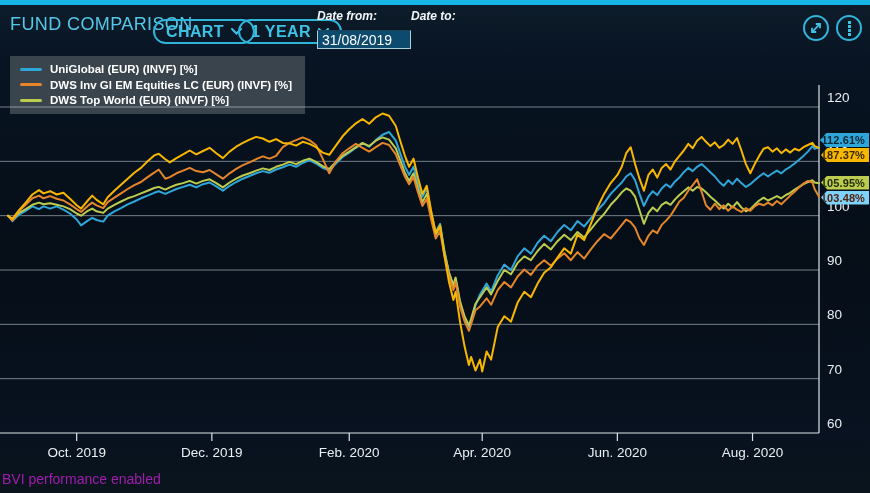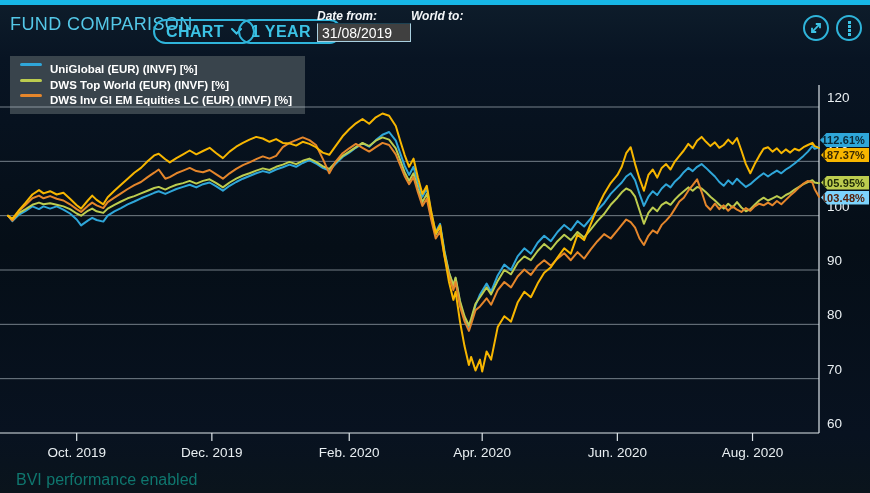--- a/index.html
+++ b/index.html
@@ -13,41 +13,41 @@
   .header{position:absolute;left:0;top:5px;width:694px;height:45px;z-index:5;}
   .page-title{position:absolute;left:10px;top:9px;font-size:18px;letter-spacing:.4px;color:#54c8e8;font-weight:400;}
   .pill{position:absolute;top:14px;height:21px;border:2px solid #2fb4da;border-radius:13px;
         display:flex;align-items:center;gap:7px;padding:0 11px;color:#3cc2e4;
         font-size:16px;font-weight:700;letter-spacing:.4px;background:transparent;cursor:pointer;}
   .pill-chart{left:153px;}
   .pill-year{left:238px;}
   .chev{display:block;}
   .date-group{position:absolute;top:4px;}
   .dg-from{left:317px;} .dg-to{left:411px;}
-  .date-label{font-size:12px;font-style:italic;font-weight:700;color:#f4f7f9;margin-bottom:0;}
-  .date-input{width:84px;height:17px;background:#404040;border:1px solid #a9cfdf;border-top-color:#1e4253;
+  .date-label{font-size:12px;font-style:italic;font-weight:700;color:#f4f7f9;margin-bottom:7px;}
+  .date-input{width:84px;height:17px;background:#0c4a6e;border:1px solid #a9cfdf;border-top-color:#1e4253;
               color:#ffffff;font-size:14px;font-family:"Liberation Sans",sans-serif;padding:0 4px;display:block;}
   .round-btn{position:absolute;top:10px;width:26px;height:26px;border-radius:50%;border:2px solid #2fb4da;
              box-sizing:border-box;display:flex;align-items:center;justify-content:center;cursor:pointer;background:transparent;}
   .btn-expand{left:803px;} .btn-menu{left:836px;}
   .kebab{display:flex;flex-direction:column;gap:1px;}
   .kebab span{width:3px;height:3px;background:#3cc2e4;display:block;}
   .legend{position:absolute;left:10px;top:56px;z-index:2;background:rgba(61,72,80,0.93);
           padding:7px 13px 7px 10px;display:flex;flex-direction:column;gap:3px;}
-  .legend-item{display:flex;align-items:flex-start;gap:8px;cursor:pointer;}
+  .legend-item{display:flex;align-items:center;gap:8px;cursor:pointer;}
   .legend-swatch{width:22px;height:3px;border-radius:2px;flex:0 0 auto;}
   .legend-label{font-size:11.5px;font-weight:700;color:#ffffff;line-height:12.5px;white-space:nowrap;}
   #chart-svg{position:absolute;left:0;top:0;z-index:3;pointer-events:none;}
   #chart-svg text{font-family:"Liberation Sans",sans-serif;fill:#e9eff2;}
   #tags{position:absolute;left:0;top:0;width:870px;height:493px;z-index:4;pointer-events:none;}
   .tag{position:absolute;right:1px;width:48px;height:14px;
        clip-path:polygon(0 50%,13% 0,100% 0,100% 100%,13% 100%);
        font-size:11px;font-weight:700;display:flex;align-items:center;justify-content:flex-end;
        padding-right:4px;box-sizing:border-box;letter-spacing:.1px;}
-  .footer-text{position:absolute;left:16px;top:471px;font-size:16px;color:#0f766e;z-index:2;}
+  .footer-text{position:absolute;left:2px;top:471px;font-size:14px;color:#a21caf;z-index:2;}
 </style>
 </head>
 <body>
 
 <div class="top-strip"></div>
 
 <div class="header">
   <div class="page-title">FUND COMPARISON</div>
 
   <div class="pill pill-chart">
@@ -63,21 +63,21 @@
         <polyline points="1,1 5.5,5.5 10,1" fill="none" stroke="#3cc2e4" stroke-width="2" stroke-linecap="round"></polyline>
       </svg>
   </div>
 
   <div class="date-group dg-from">
     <div class="date-label">Date from:</div>
     <input class="date-input" type="text" value="31/08/2019" style="">
   </div>
 
   <div class="date-group dg-to">
-    <div class="date-label">World to:</div>
+    <div class="date-label">Date to:</div>
   </div>
 
   <div class="round-btn btn-expand">
     <svg width="14" height="14" viewBox="0 0 14 14">
       <path d="M3.2 10.8 L10.8 3.2" stroke="#3cc2e4" stroke-width="1.8" fill="none"></path>
       <path d="M6.8 3 H11 V7.2" stroke="#3cc2e4" stroke-width="1.8" fill="none"></path>
       <path d="M7.2 11 H3 V6.8" stroke="#3cc2e4" stroke-width="1.8" fill="none"></path>
     </svg>
   </div>
   <div class="round-btn btn-menu">
@@ -89,26 +89,26 @@
       </span>
   </div>
 </div>
 
 <div class="legend" id="legend">
     <div class="legend-item">
       <span class="legend-swatch" style="background: rgb(47, 166, 217);"></span>
       <span class="legend-label">UniGlobal (EUR) (INVF) [%]</span>
     </div>
     <div class="legend-item">
+      <span class="legend-swatch" style="background: rgb(229, 134, 43);"></span>
+      <span class="legend-label">DWS Inv Gl EM Equities LC (EUR) (INVF) [%]</span>
+    </div>
+    <div class="legend-item">
       <span class="legend-swatch" style="background: rgb(188, 204, 79);"></span>
       <span class="legend-label">DWS Top World (EUR) (INVF) [%]</span>
-    </div>
-    <div class="legend-item">
-      <span class="legend-swatch" style="background: rgb(229, 134, 43);"></span>
-      <span class="legend-label">DWS Inv Gl EM Equities LC (EUR) (INVF) [%]</span>
     </div>
   </div>
 
 <svg id="chart-svg" width="870" height="493" viewBox="0 0 870 493">
     <line x1="0" y1="378.6666666666667" x2="819" y2="378.6666666666667" stroke="rgba(208,219,225,0.55)" stroke-width="1"></line>
     <line x1="0" y1="324.3333333333333" x2="819" y2="324.3333333333333" stroke="rgba(208,219,225,0.55)" stroke-width="1"></line>
     <line x1="0" y1="270" x2="819" y2="270" stroke="rgba(208,219,225,0.55)" stroke-width="1"></line>
     <line x1="0" y1="215.66666666666666" x2="819" y2="215.66666666666666" stroke="rgba(208,219,225,0.55)" stroke-width="1"></line>
     <line x1="0" y1="161.33333333333331" x2="819" y2="161.33333333333331" stroke="rgba(208,219,225,0.55)" stroke-width="1"></line>
     <line x1="0" y1="107" x2="819" y2="107" stroke="rgba(208,219,225,0.55)" stroke-width="1"></line>

